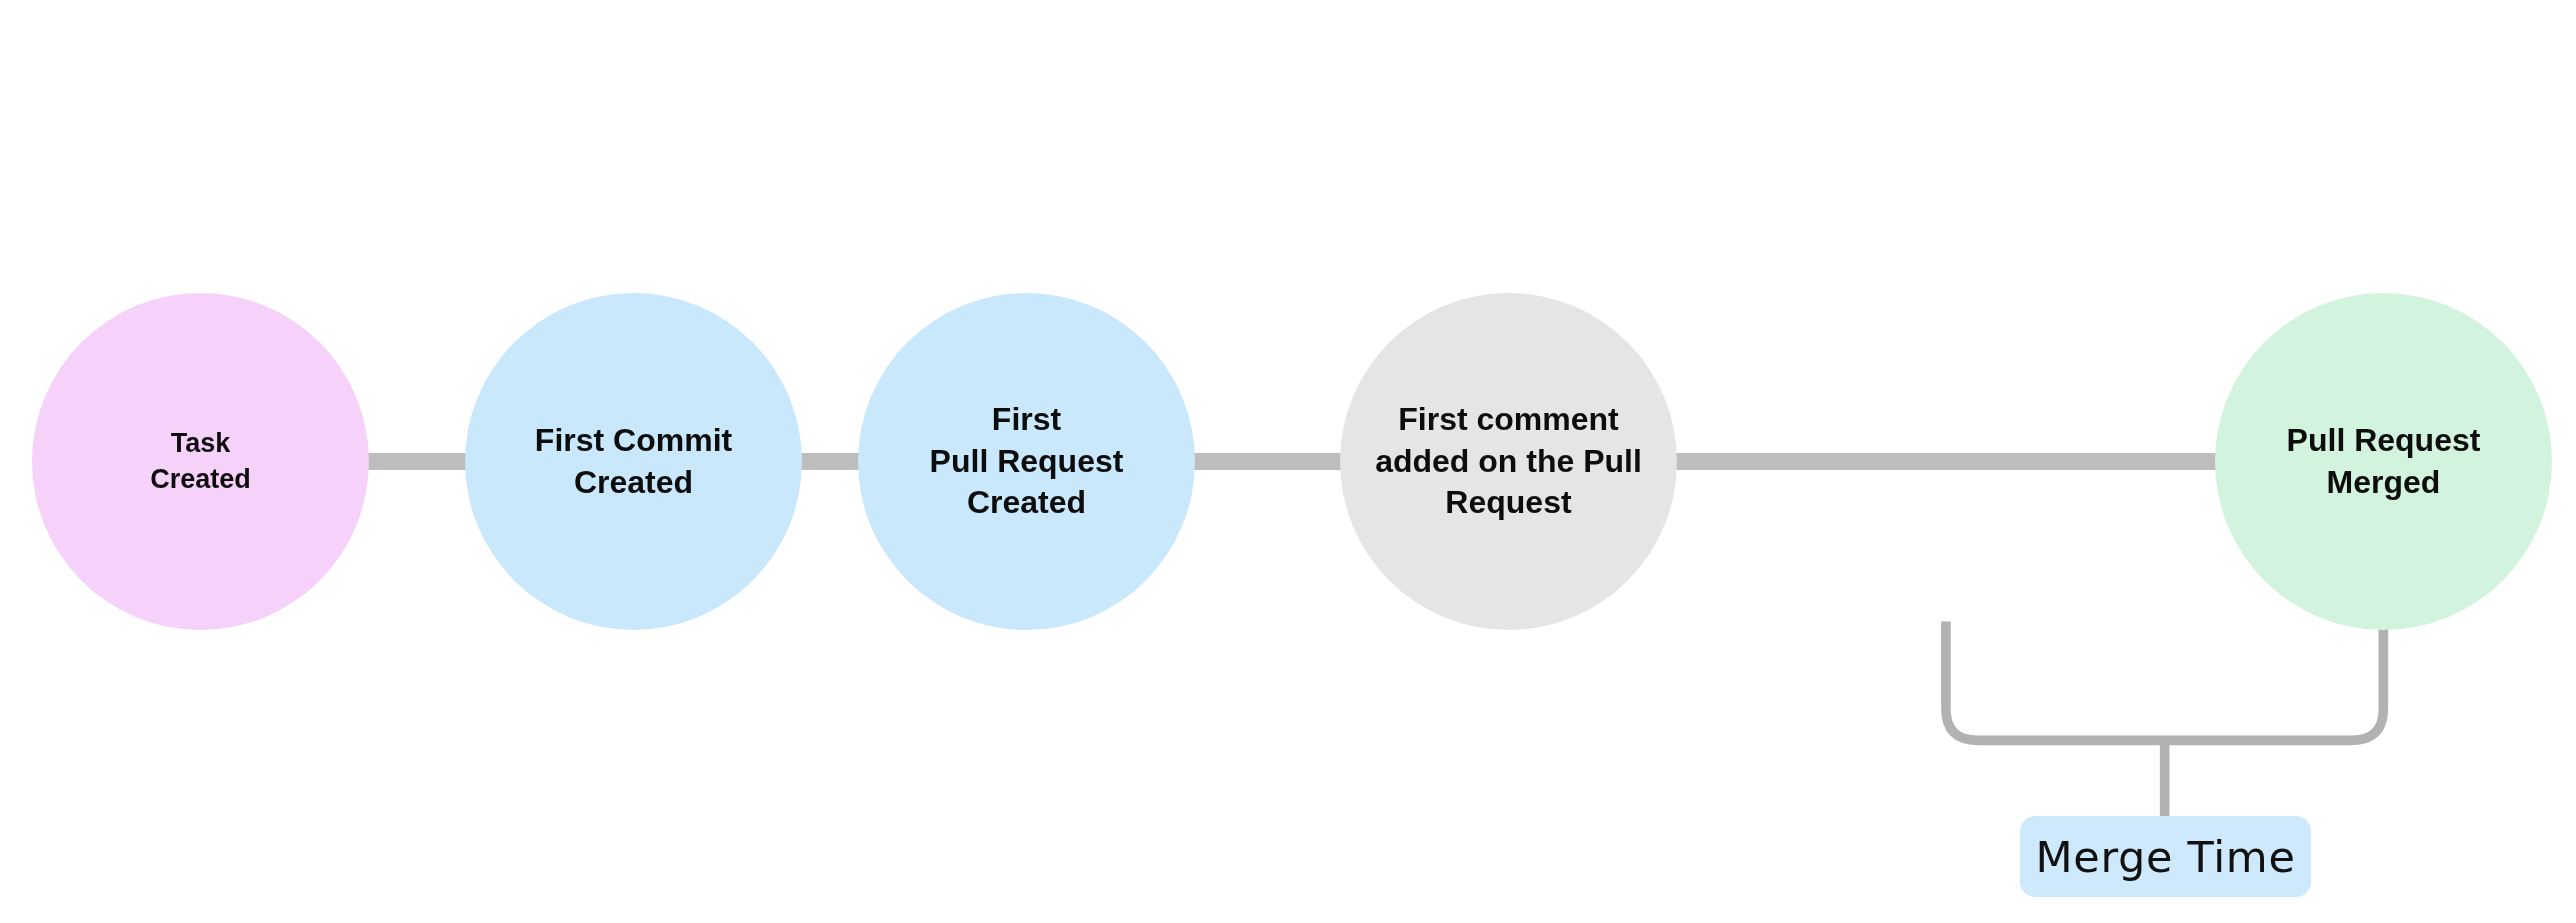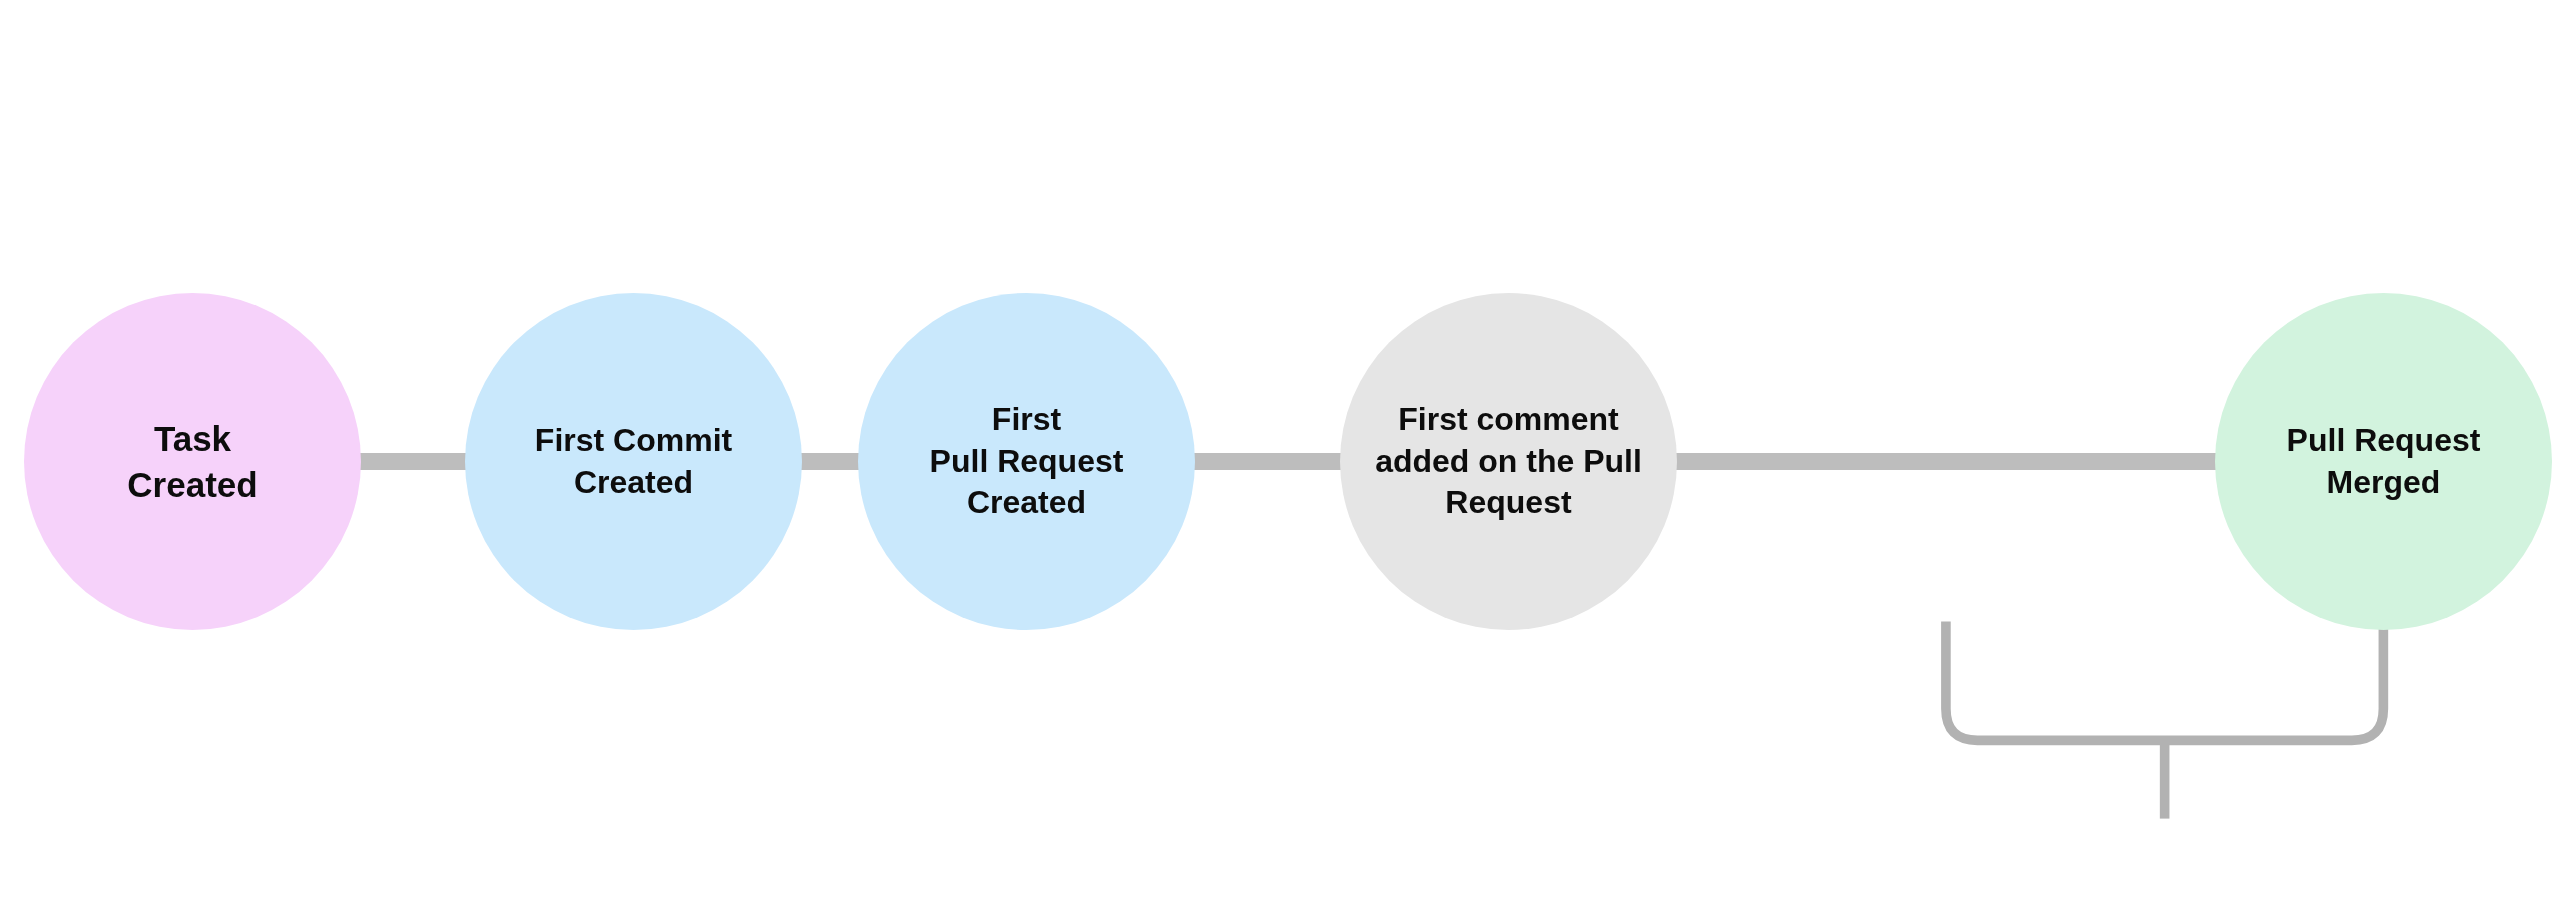--- a/index.html
+++ b/index.html
@@ -78,21 +78,21 @@
     align-items: center;
     justify-content: center;
     text-align: center;
     z-index: 2;
     font-weight: 700;
     font-size: 32px;
     line-height: 1.3;
     color: #0d0d0d;
     white-space: pre-line;
   }
-  .stage-1 { left: 24px;   background: #f6d2fa; font-size: 35px; }
+  .stage-1 { left: 32px;   background: #f6d2fa; font-size: 27px; }
   .stage-2 { left: 465px;  background: #c9e8fc; }
   .stage-3 { left: 858px; background: #c9e8fc; }
   .stage-4 { left: 1340px; background: #e5e5e5; }
   .stage-5 { left: 1778px; background: #c9e8fc; }
   .stage-6 { left: 2215px; background: #d2f3de; }
 
   
   .merge-chip {
     position: absolute;
     left: 2020px;
@@ -134,15 +134,18 @@
 Created</div>
   <div class="stage stage-3">First
 Pull Request
 Created</div>
   <div class="stage stage-4">First comment
 added on the Pull
 Request</div>
   <div class="stage stage-6">Pull Request
 Merged</div>
 
+  <div class="merge-chip">
+    <span class="merge-chip-text">Merge Time</span>
+  </div>
 
 </div>
 
 
 </body></html>

